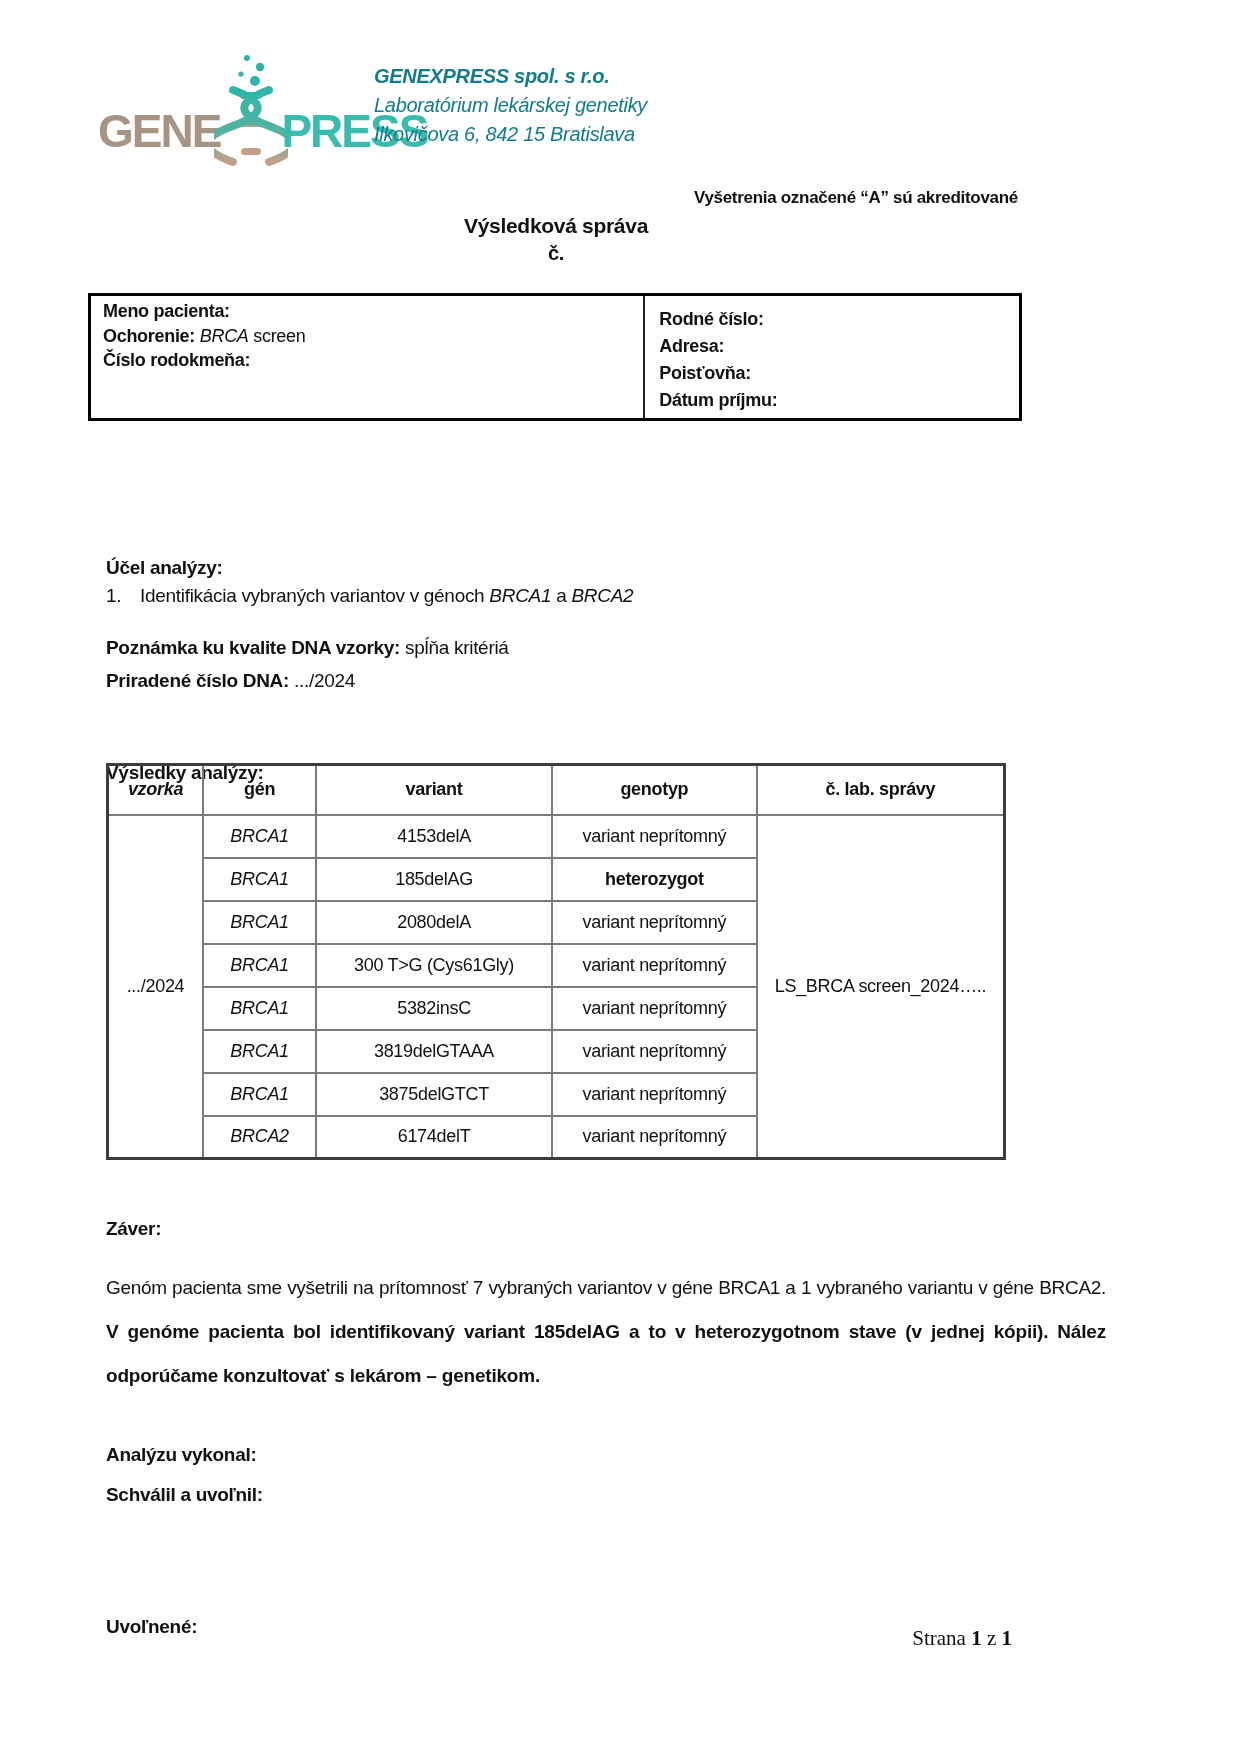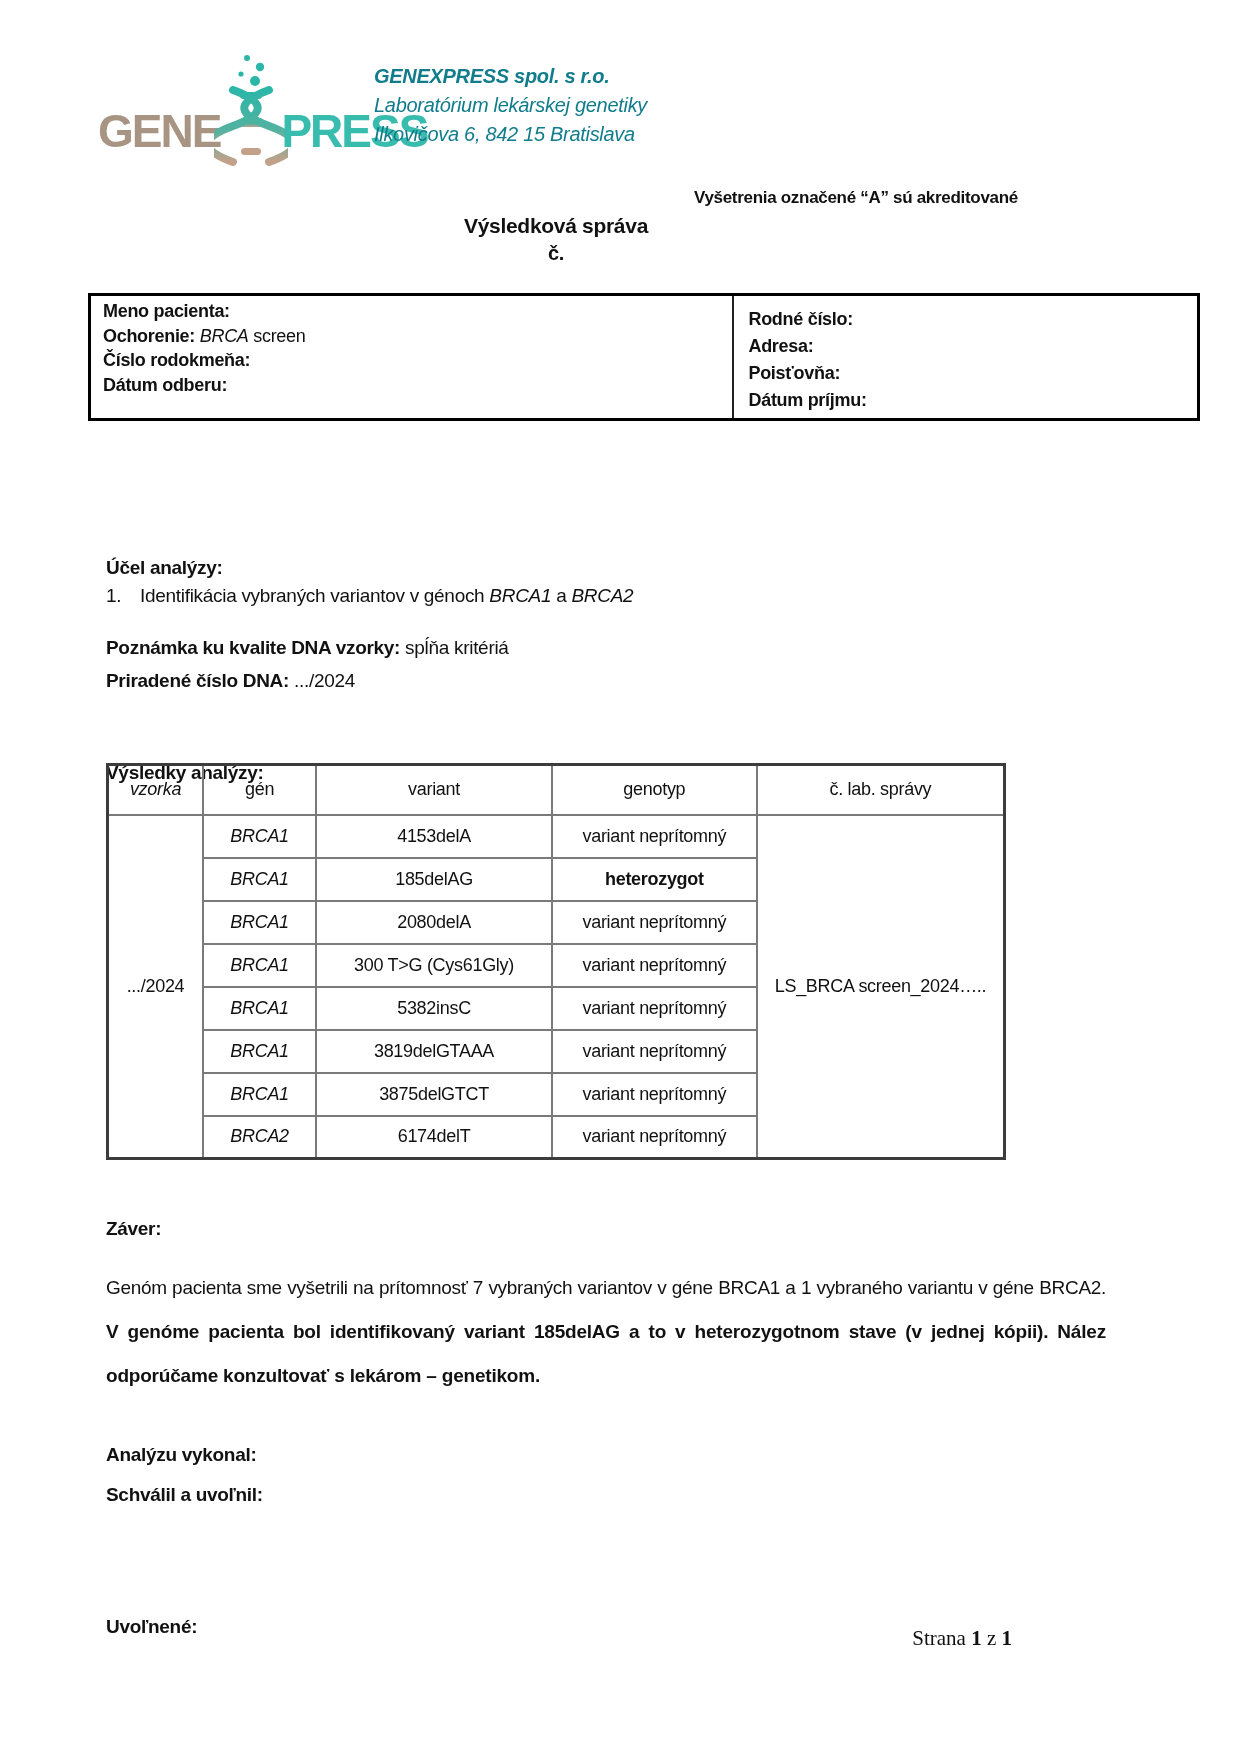--- a/index.html
+++ b/index.html
@@ -36,23 +36,23 @@
   .accred{
     position:absolute; left:106px; top:188px; width:912px;
     text-align:right; font-weight:bold; font-size:17px;
   }
   .title-wrap{ position:absolute; left:106px; top:212px; width:900px; text-align:center; }
   .title-main{ font-size:21px; font-weight:bold; line-height:28px; }
   .title-no{ font-size:20px; font-weight:bold; line-height:26px; }
 
   
   .patient-box{
-    position:absolute; left:88px; top:293px; width:1112px; height:128px;
+    position:absolute; left:88px; top:293px; width:934px; height:128px;
     border:3px solid #000;
-    display:grid; grid-template-columns:58% 42%;
+    display:grid; grid-template-columns:58% 42%;gap:14px;
   }
   .pb-left{ padding:3px 8px 0 12px; font-size:18px; line-height:24.5px; }
   .pb-right{ padding:10px 8px 0 14px; font-size:18px; line-height:27px; border-left:2px solid #222; }
   .lbl{ font-weight:bold; }
   .it{ font-style:italic;margin-top:22px; }
 
   
   .sec-ucel{ position:absolute; left:106px; top:554px; font-size:19px; line-height:28px; }
   .sec-ucel .heading{ font-weight:bold; }
   .li-num{ display:inline-block; width:34px; }
@@ -62,21 +62,21 @@
   
   .results{
     position:absolute; left:106px; top:763px; width:900px;
     border-collapse:collapse; font-size:18px;
     border:3px solid #3c3c3c;
   }
   .results th, .results td{
     border:2px solid #7a7a7a; text-align:center; vertical-align:middle;
     padding:0 4px;
   }
-  .results th{ font-weight:normal; height:50px; }
+  .results th{ font-weight:bold; height:50px; }
   .results td{ height:43px; }
   .col-vzorka{ width:101px; } .col-gen{ width:122px; } .col-variant{ width:257px; }
   .col-genotyp{ width:224px; } .col-lab{ width:267px; }
   .gene-cell{ font-style:italic; }
   .th-vzorka{ font-style:italic; }
   .bold-cell{ font-weight:bold; }
   .lab-cell{ text-align:left !important; padding-left:17px !important; }
 
   
   .zaver-h{ position:absolute; left:106px; top:1218px; font-size:19px; font-weight:bold; }
@@ -138,21 +138,20 @@
   <div class="title-wrap">
     <div class="title-main">Výsledková správa</div>
     <div class="title-no">č.</div>
   </div>
 
   <div class="patient-box">
     <div class="pb-left">
       <div><span class="lbl">Meno pacienta:</span></div>
       <div><span class="lbl">Ochorenie:</span><span class="it"> BRCA</span><span> screen</span></div>
       <div><span class="lbl">Číslo rodokmeňa:</span></div>
-      <div><span class="lbl">Dátum odberu:</span></div>
     </div>
     <div class="pb-right">
       <div><span class="lbl">Rodné číslo:</span></div>
       <div><span class="lbl">Adresa:</span></div>
       <div><span class="lbl">Poisťovňa:</span></div>
       <div><span class="lbl">Dátum príjmu:</span></div>
     </div>
   </div>
 
   <div class="sec-ucel">

